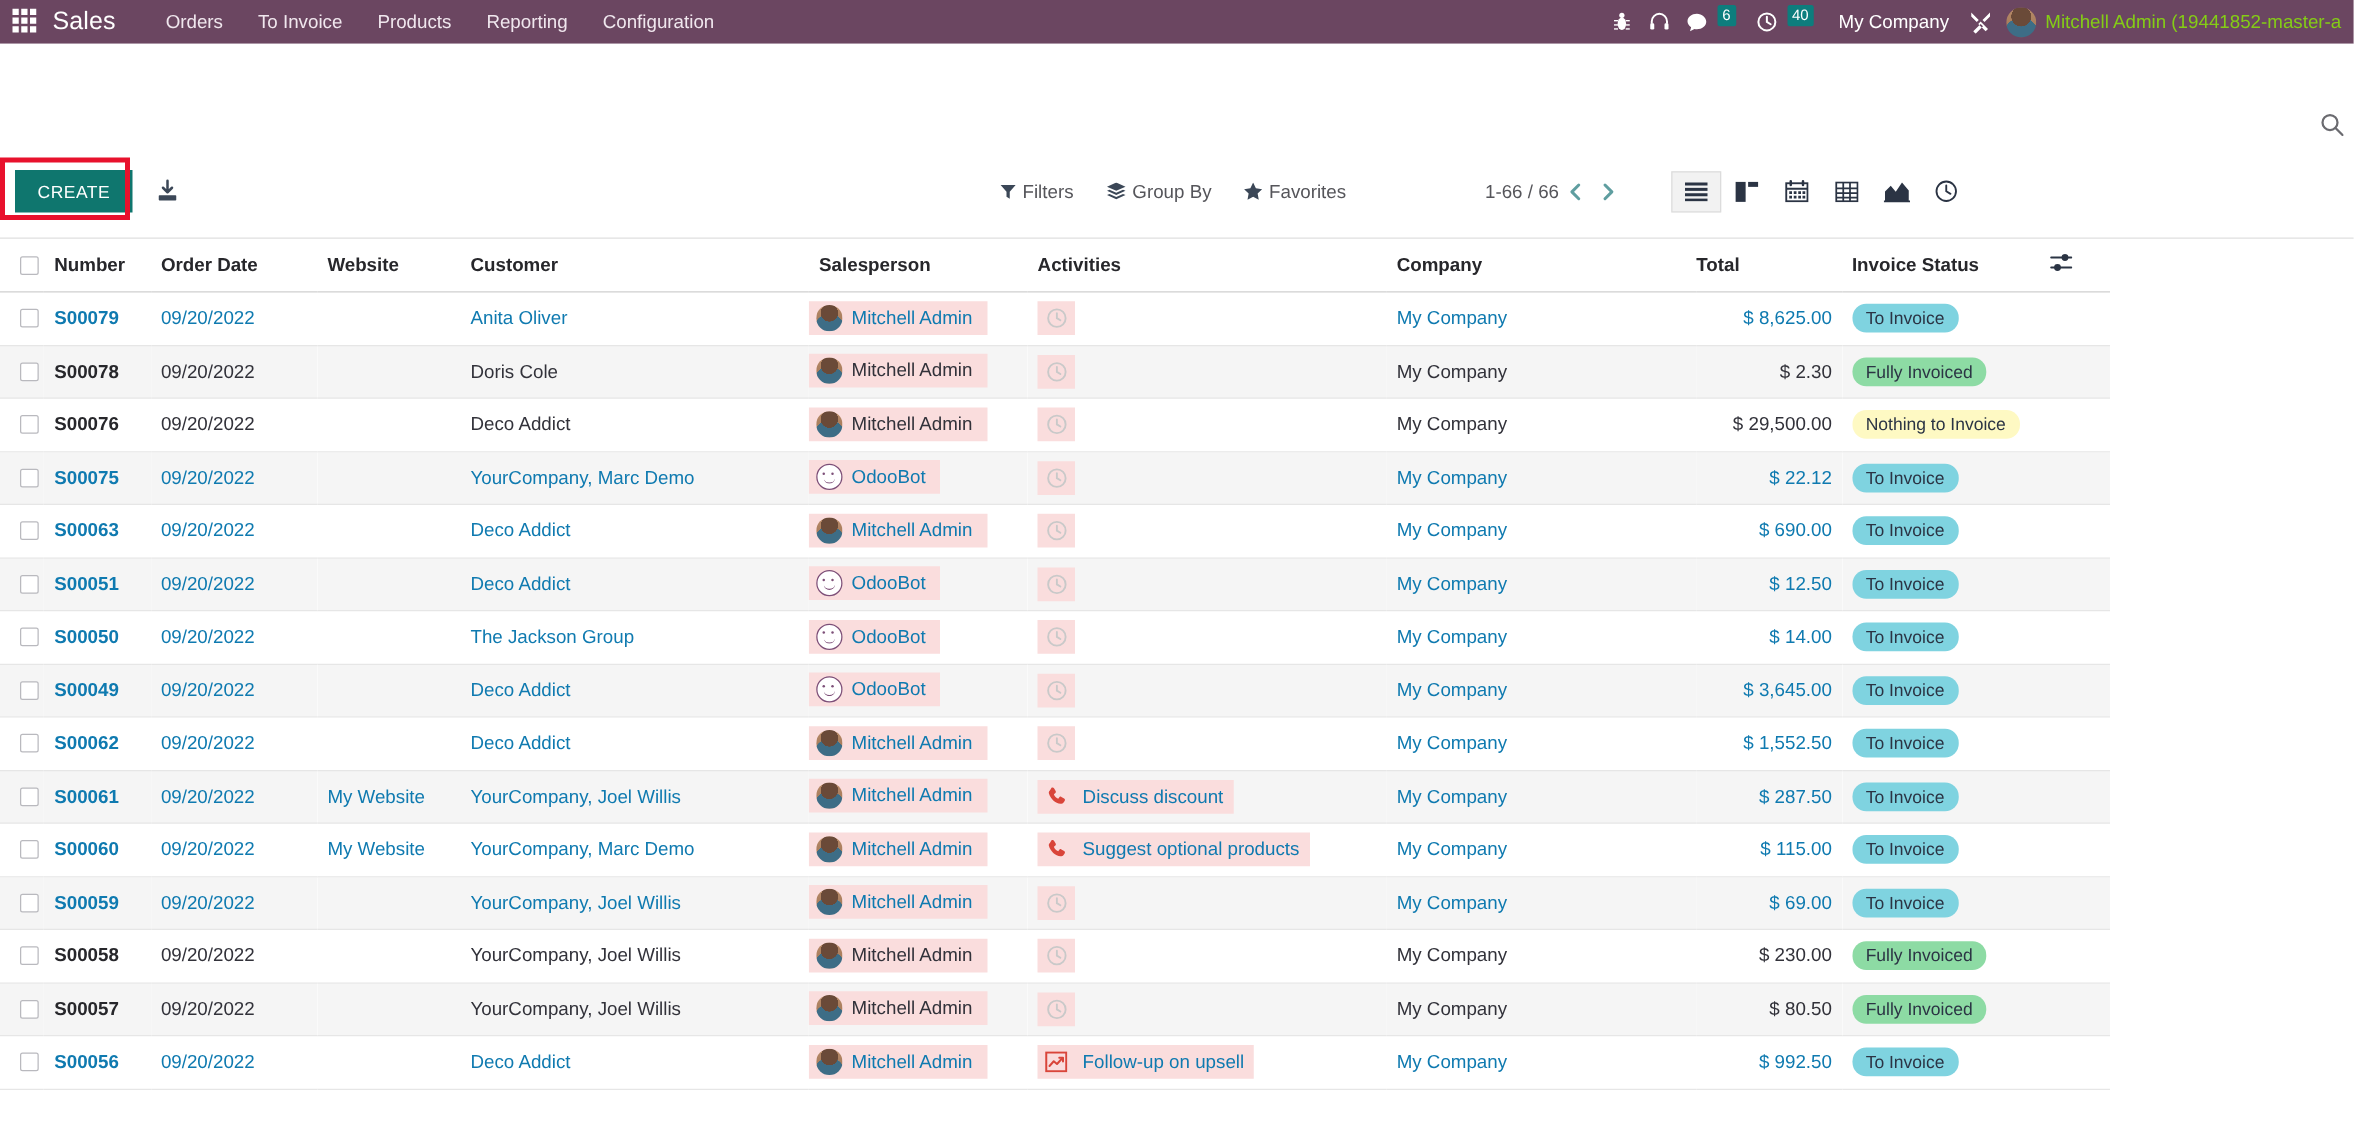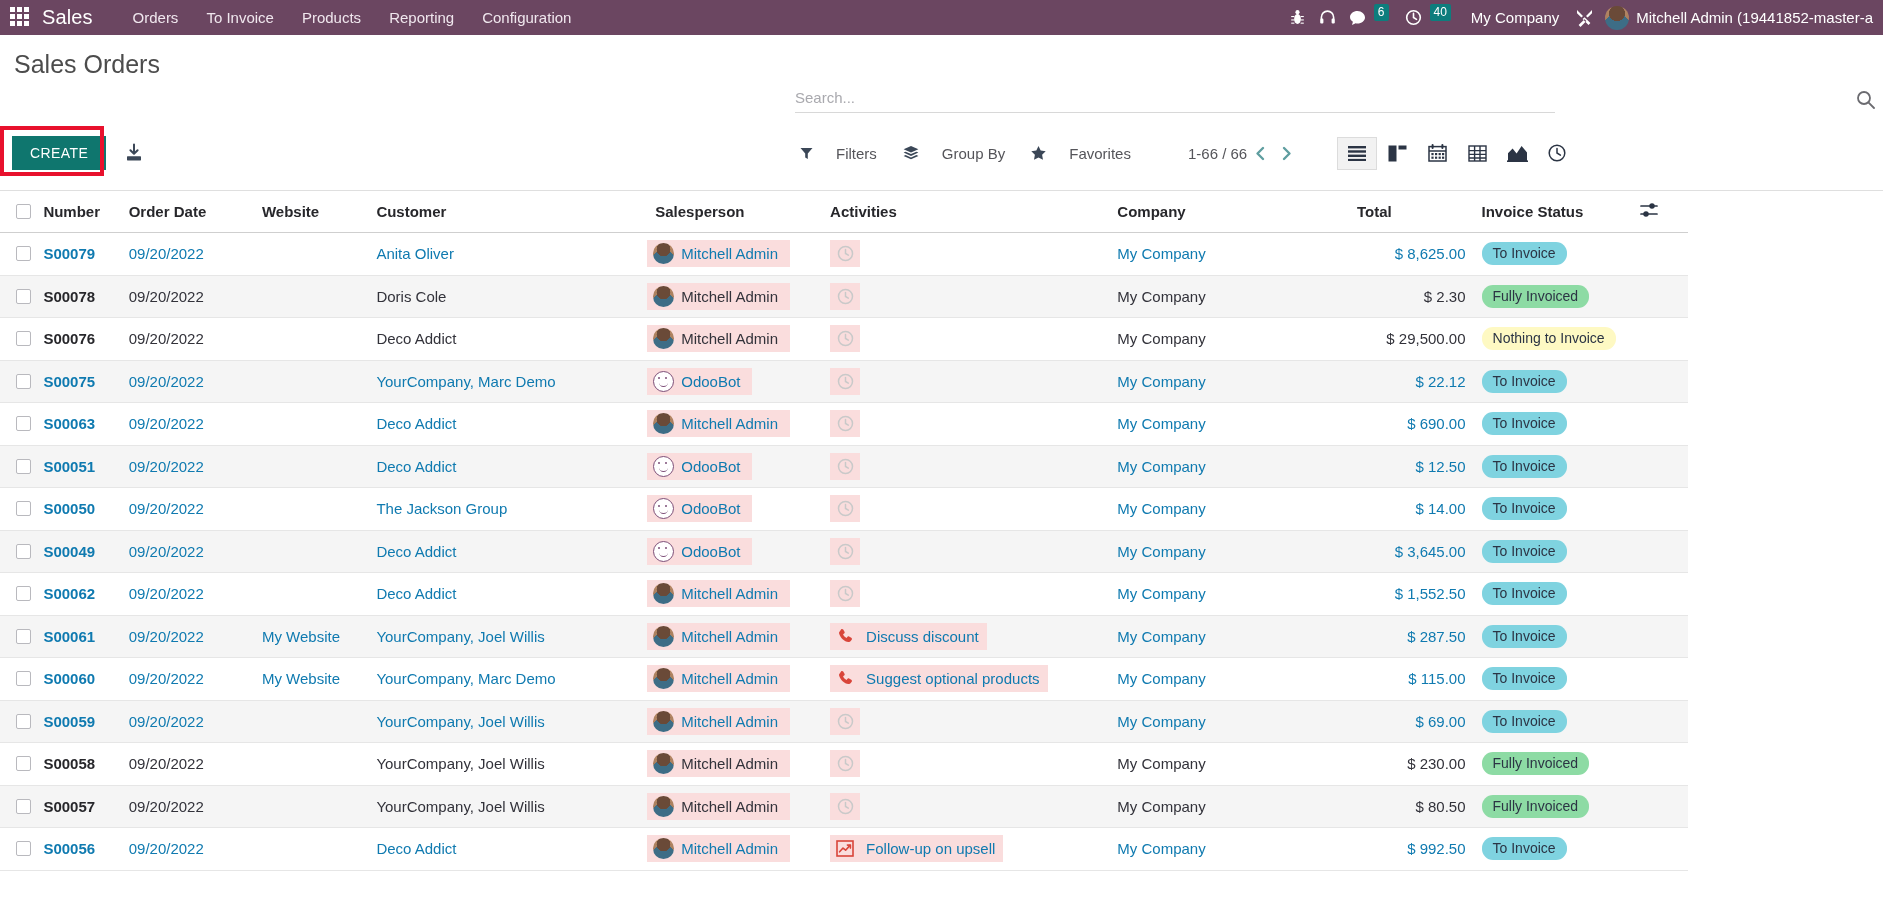--- a/index.html
+++ b/index.html
@@ -82,21 +82,21 @@
   .company-name { font-size: 15px; color: #ffffff; padding: 0 10px; cursor: pointer; }
   .avatar-nav {
     width: 24px; height: 24px; border-radius: 50%;
     margin: 0 7px 0 6px;
     background:
       radial-gradient(circle at 50% 30%, #6a4a38 0 38%, transparent 39%),
       radial-gradient(circle at 50% 92%, #3d6d86 0 55%, transparent 56%),
       linear-gradient(#b98b68, #9a7254);
     overflow: hidden; flex: none;
   }
-  .user-name { font-size: 15px; color: #ffffff; padding-right: 6px; cursor: pointer; }
+  .user-name { font-size: 15px; color: #84cc16; padding-right: 6px; cursor: pointer; }
 
   
   .control-panel {
     background: #ffffff;
     border-bottom: 1px solid #dfdfdf;
     padding: 0;
     position: relative;
     height: 156px;
   }
   .cp-row1 {
@@ -178,21 +178,21 @@
   }
 
   .filters-group {
     position: absolute;
     left: 800px;
     display: flex;
     align-items: center;
     gap: 26px;
   }
   .filter-btn {
-    display: flex; align-items: center; gap: 23px;
+    display: flex; align-items: center; gap: 5px;
     font-size: 15px; color: #55555a;
     cursor: pointer;
   }
   .pager {
     position: absolute;
     left: 1188px;
     display: flex; align-items: center;
   }
   .pager-text { font-size: 15px; color: #55555a; }
   .pager-btn {
@@ -421,27 +421,21 @@
       <svg width="19" height="19" viewBox="0 0 19 19" fill="#fff">
         <path d="M2 2l6 6-1.6 1.6L2 5.2zM17 2l-6 6 1.6 1.6L17 5.2zM9.5 9.2l5.9 5.9-1.9 1.9-5.9-5.9zM9.5 11.2L3.6 17l1.9 1.9L11.4 13z"></path>
       </svg>
     </div>
     <div class="avatar-nav"></div>
     <div class="user-name">Mitchell Admin (19441852-master-a</div>
   </div>
 </div>
 
 <div class="control-panel">
-  <div class="cp-row1">
-    <div class="page-title">Sales Orders</div>
-  </div>
-
-  <div class="search-area">
-    <input class="search-input" type="text" placeholder="Search..." style="">
-  </div>
+
   <div class="search-magnifier">
     <svg width="19" height="19" viewBox="0 0 19 19" fill="none" stroke="#6b6b70" stroke-width="1.8">
       <circle cx="8" cy="8" r="6"></circle>
         <path d="M12.4 12.4L18 18" stroke-linecap="round"></path>
     </svg>
   </div>
 
   <div class="cp-row2">
     <div class="create-wrap">
       <button class="btn-create">CREATE</button>

